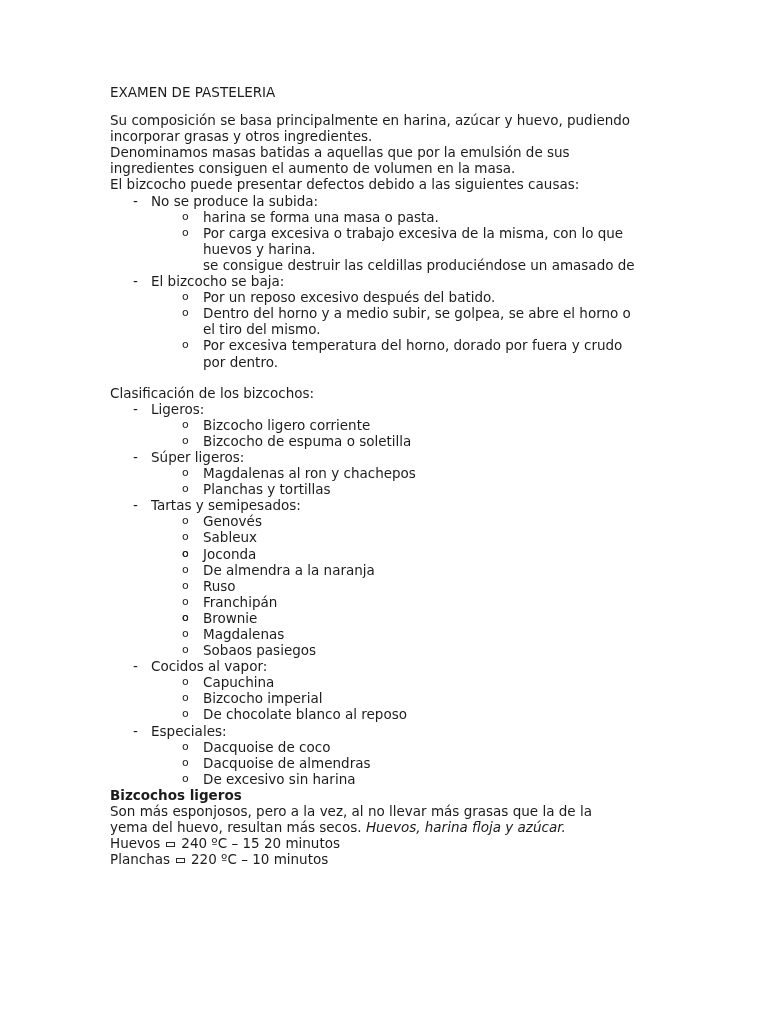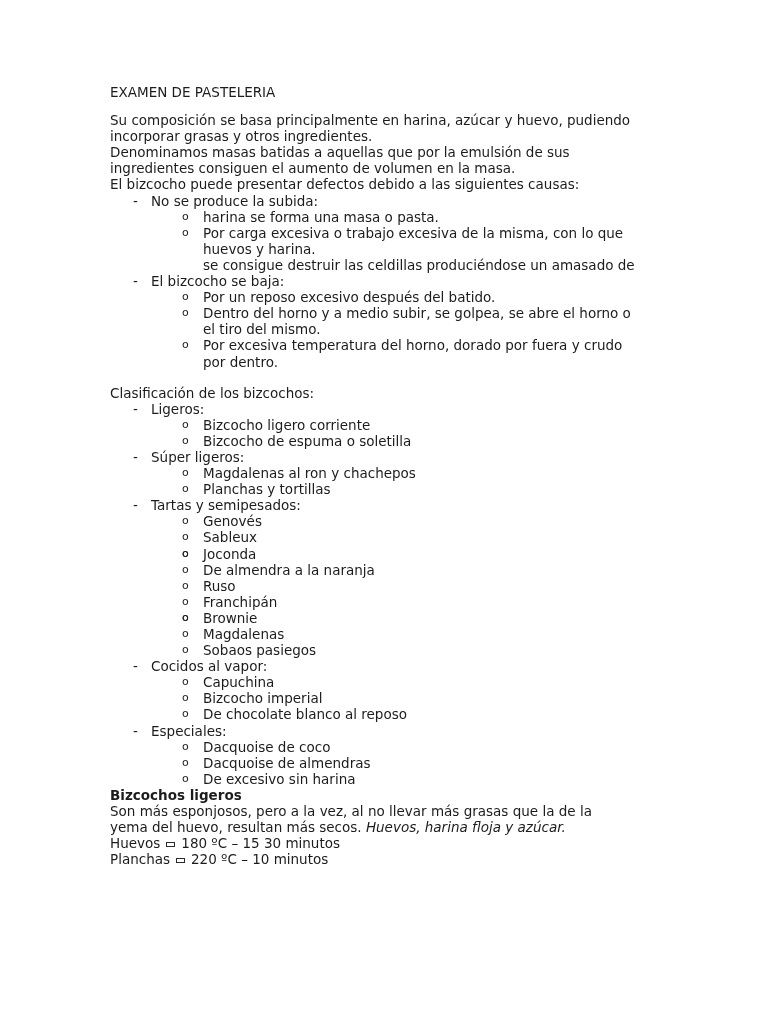--- a/index.html
+++ b/index.html
@@ -199,19 +199,19 @@
         <div class="line"><span>De excesivo sin harina</span></div>
       </div>
       <div class="block hb">
         <div class="line"><span>Bizcochos ligeros</span></div>
       </div>
       <div class="block p">
         <div class="line"><span>Son más esponjosos, pero a la vez, al no llevar más grasas que la de la</span></div>
         <div class="line"><span>yema del huevo, resultan más secos. </span><span class="italic">Huevos, harina floja y azúcar.</span></div>
       </div>
       <div class="block p">
-        <div class="line"><span>Huevos</span><span class="box-glyph"></span><span>180 ºC – 15 30 minutos</span></div>
+        <div class="line"><span>Huevos</span><span class="box-glyph"></span><span>240 ºC – 15 20 minutos</span></div>
       </div>
       <div class="block p">
         <div class="line"><span>Planchas</span><span class="box-glyph"></span><span>220 ºC – 10 minutos</span></div>
       </div>
     </div>
 </div>
 
 </body></html>

